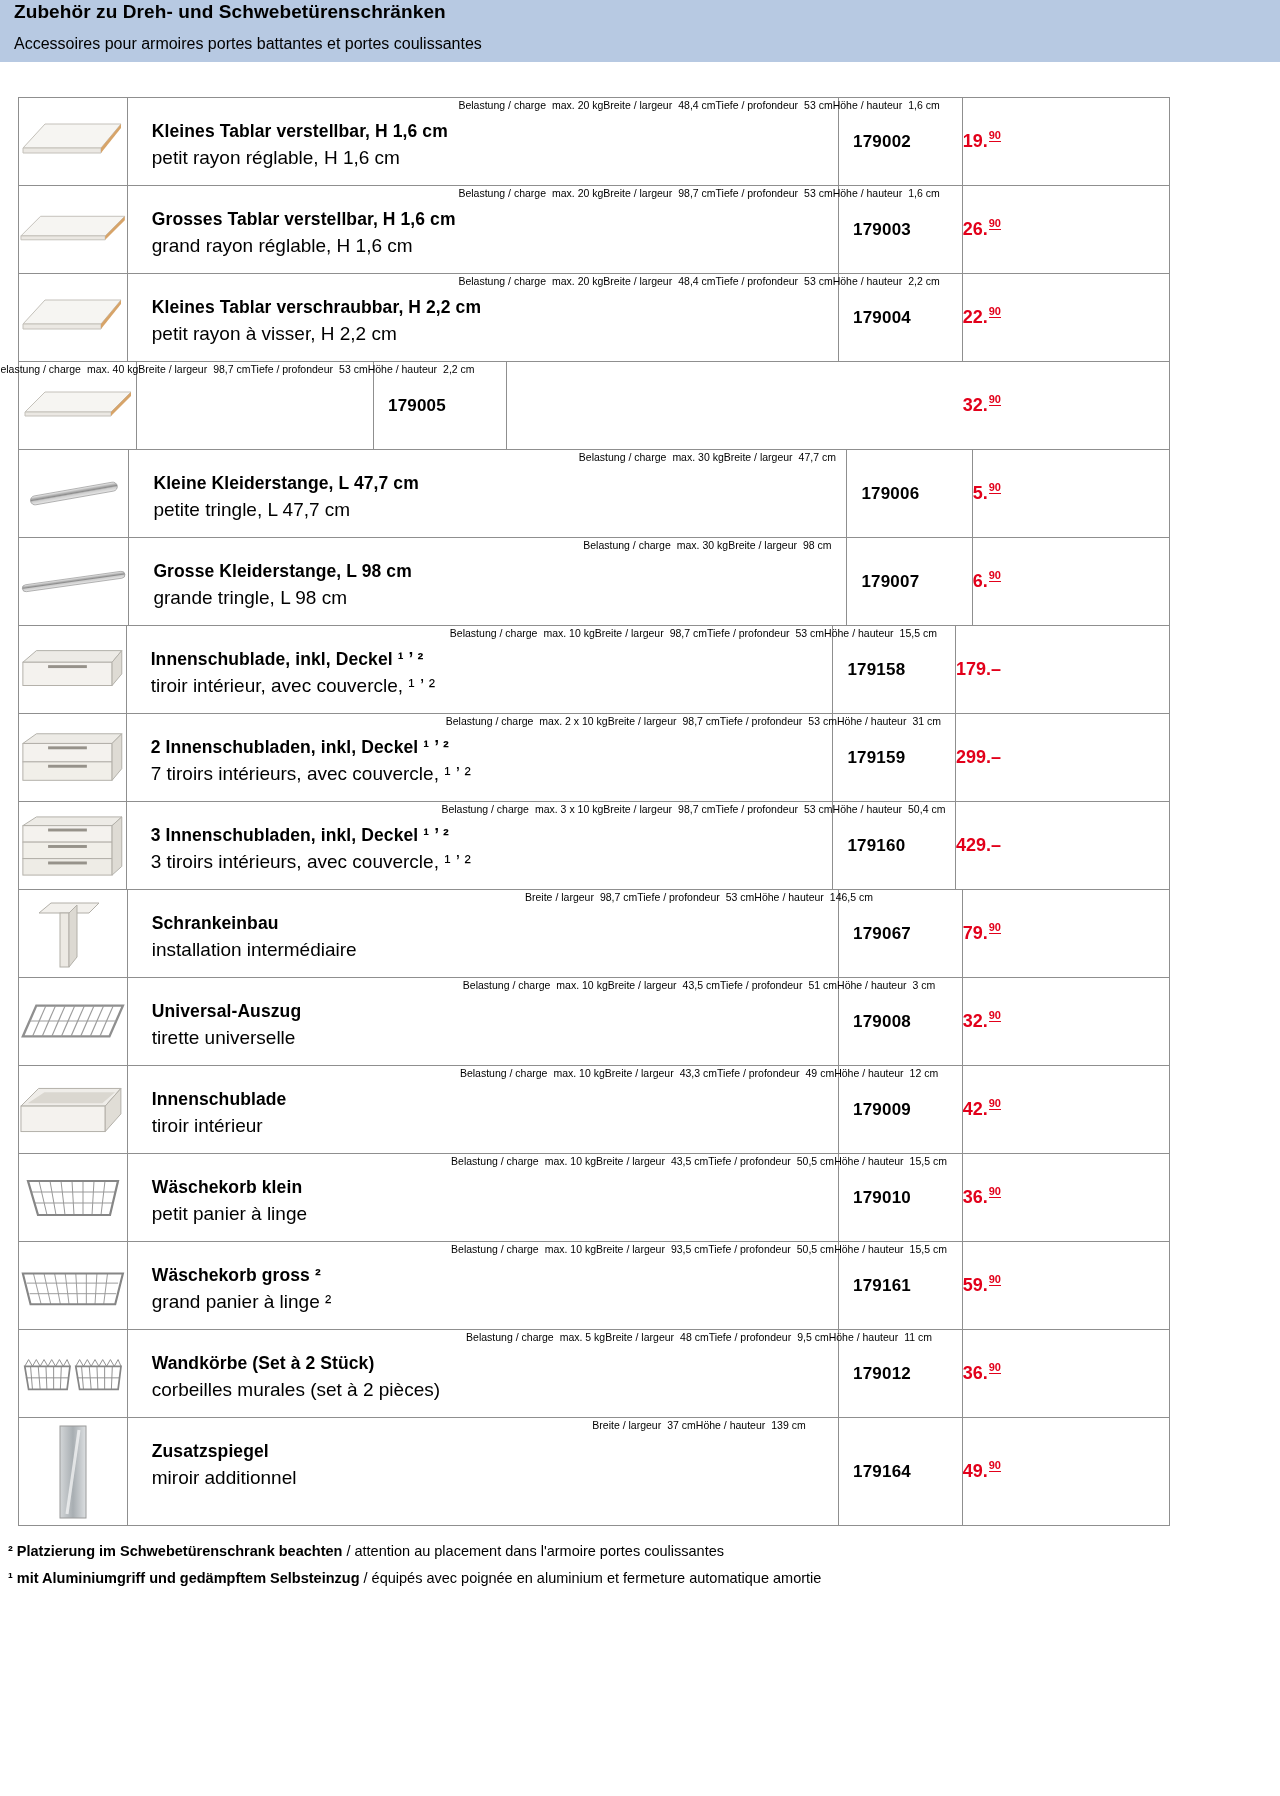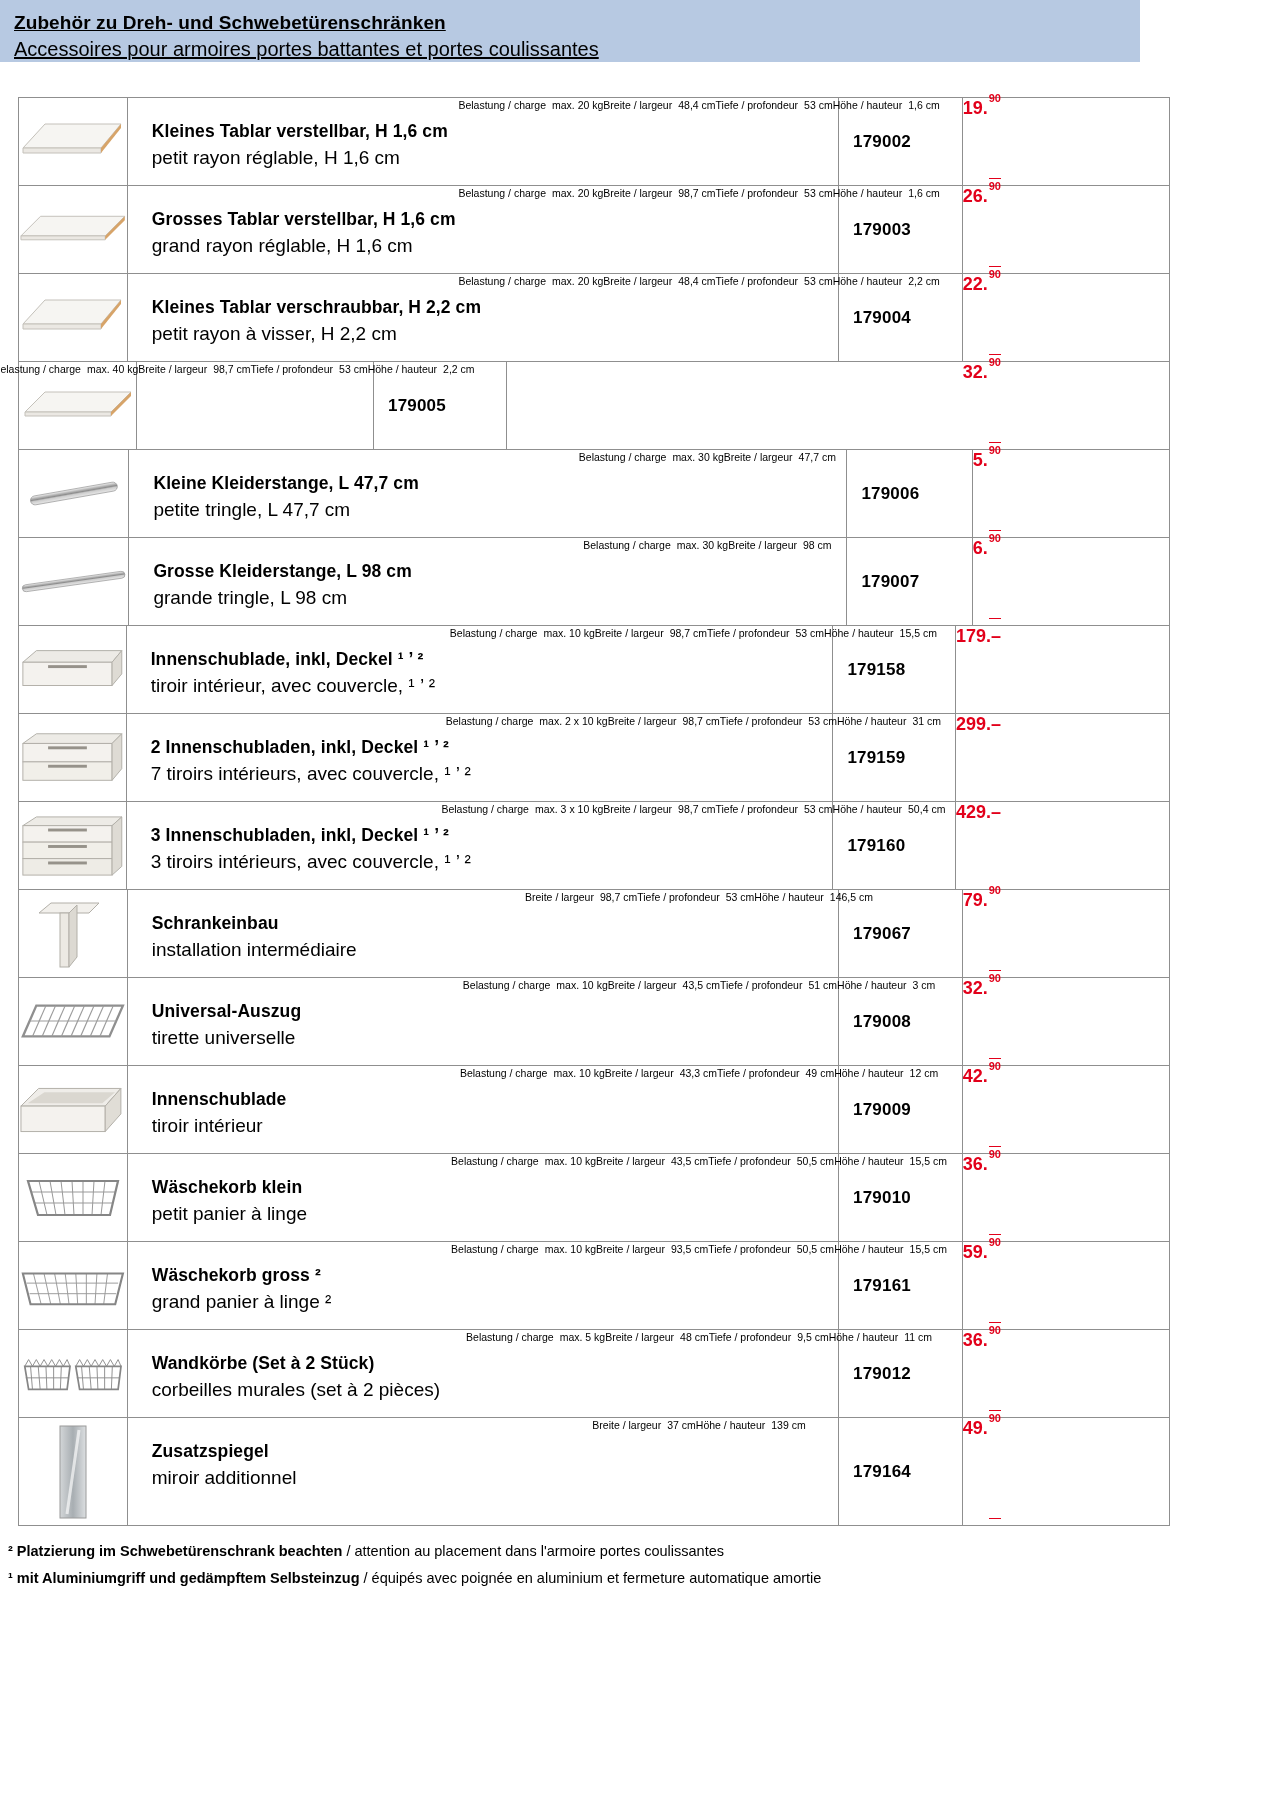--- a/index.html
+++ b/index.html
@@ -4,38 +4,38 @@
 <style>
   :root{
     --price:#e2001a;
     --border:#8f8f8f;
     --header-bg:#b7c9e2;
   }
   *{margin:0;padding:0;box-sizing:border-box;}
   html,body{width:1280px;background:#fff;}
   body{height:1796px;position:relative;font-family:"Liberation Sans",sans-serif;color:#000;overflow:hidden;}
 
-  .header{position:absolute;left:0;top:0;width:1140px;height:62px;background:var(--header-bg);padding:12px 0 0 14px;text-decoration:underline;}
+  .header{position:absolute;left:0;top:0;width:1280px;height:62px;background:var(--header-bg);padding:1px 0 0 14px;}
   .title-de{font-size:19px;font-weight:bold;letter-spacing:.1px;}
-  .title-fr{font-size:20px;margin-top:4px;}
+  .title-fr{font-size:16px;margin-top:12px;}
 
   .table{position:absolute;left:18px;top:97px;width:1152px;border:1px solid var(--border);border-bottom:none;}
   .row{display:flex;height:88px;border-bottom:1px solid var(--border);background:#fff;}
   .row:last-child{height:108px;}
   .cell{height:100%;}
   .img-cell{width:118px;border-right:1px solid var(--border);display:flex;align-items:center;justify-content:center;overflow:hidden;}
   .name-cell{width:512px;padding:23px 10px 0 24px;}
   .name-de{font-size:17.5px;font-weight:bold;letter-spacing:.1px;}
   .name-fr{font-size:19px;margin-top:5px;}
   .specs-cell{width:237px;border-right:1px solid var(--border);display:flex;flex-direction:row;justify-content:center;padding:0 56px 0 14px;}
   .spec-line{display:flex;justify-content:space-between;font-size:10.5px;line-height:14px;white-space:nowrap;}
   .spec-label{text-align:left;}
   .spec-value{text-align:right;margin-left:6px;}
   .article-cell{width:133px;border-right:1px solid var(--border);display:flex;align-items:center;padding-left:14px;font-size:17px;font-weight:bold;letter-spacing:.2px;}
-  .price-cell{flex:1;display:flex;justify-content:flex-end;padding-right:168px;color:var(--price);font-weight:bold;white-space:nowrap;}
+  .price-cell{flex:1;display:flex;align-items:center;justify-content:flex-end;padding-right:168px;color:var(--price);font-weight:bold;white-space:nowrap;}
   .price-main{font-size:18px;}
   .price-sup{display:inline-block;font-size:11px;position:relative;top:-6px;margin-left:1px;border-bottom:1.5px solid var(--price);line-height:1.1;}
 
   .footnotes{position:absolute;left:8px;top:1538px;width:1264px;font-size:14.5px;line-height:27px;}
   .fn-bold{font-weight:bold;}
 
   svg{display:block;}
 </style>
 </head>
 <body>

